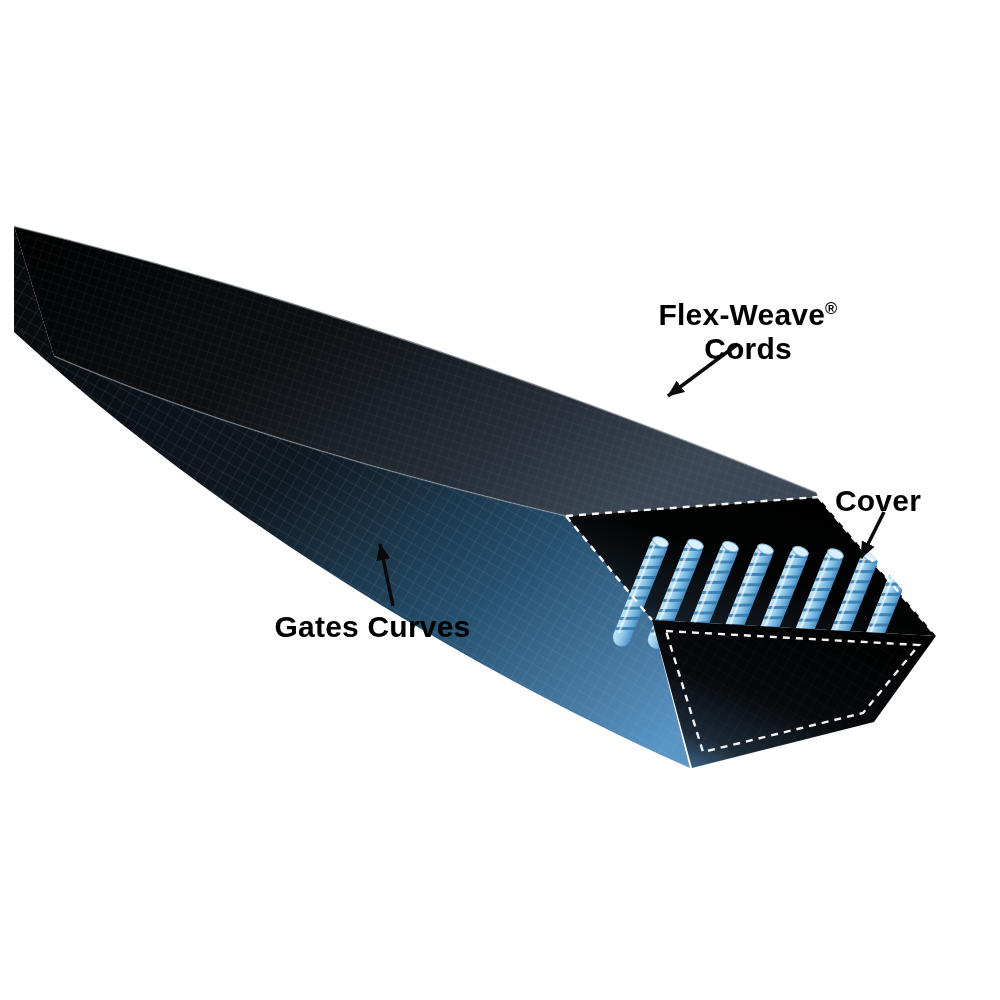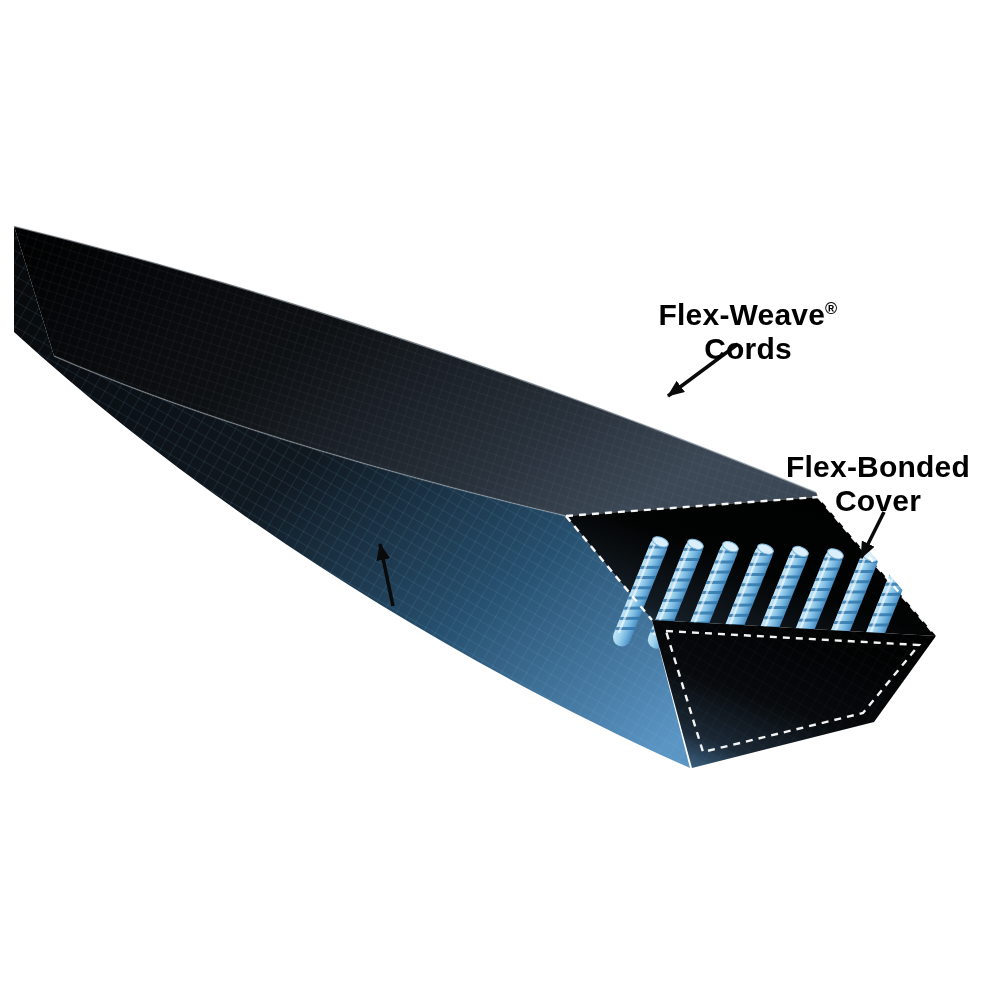--- a/index.html
+++ b/index.html
@@ -143,18 +143,21 @@
       <line x1="393" y1="606" x2="380" y2="544" marker-end="url(#arrowHead)"></line>
     </g>
   </svg>
 
   <div class="callout" style="left:598px;top:262px;width:300px;margin-top:36px;">
     <span>Flex-Weave</span><sup>®</sup><br>
     <span>Cords</span>
   </div>
 
   <div class="callout" style="left:753px;top:450px;width:250px;">
-    <span>Flex-Bonded</span><br>
+    <br>
     <span>Cover</span>
   </div>
 
+  <div class="callout" style="left:240px;top:610px;width:265px;">
+    <span>Gates Curves</span>
+  </div>
 
 </div>
 
 </body></html>

